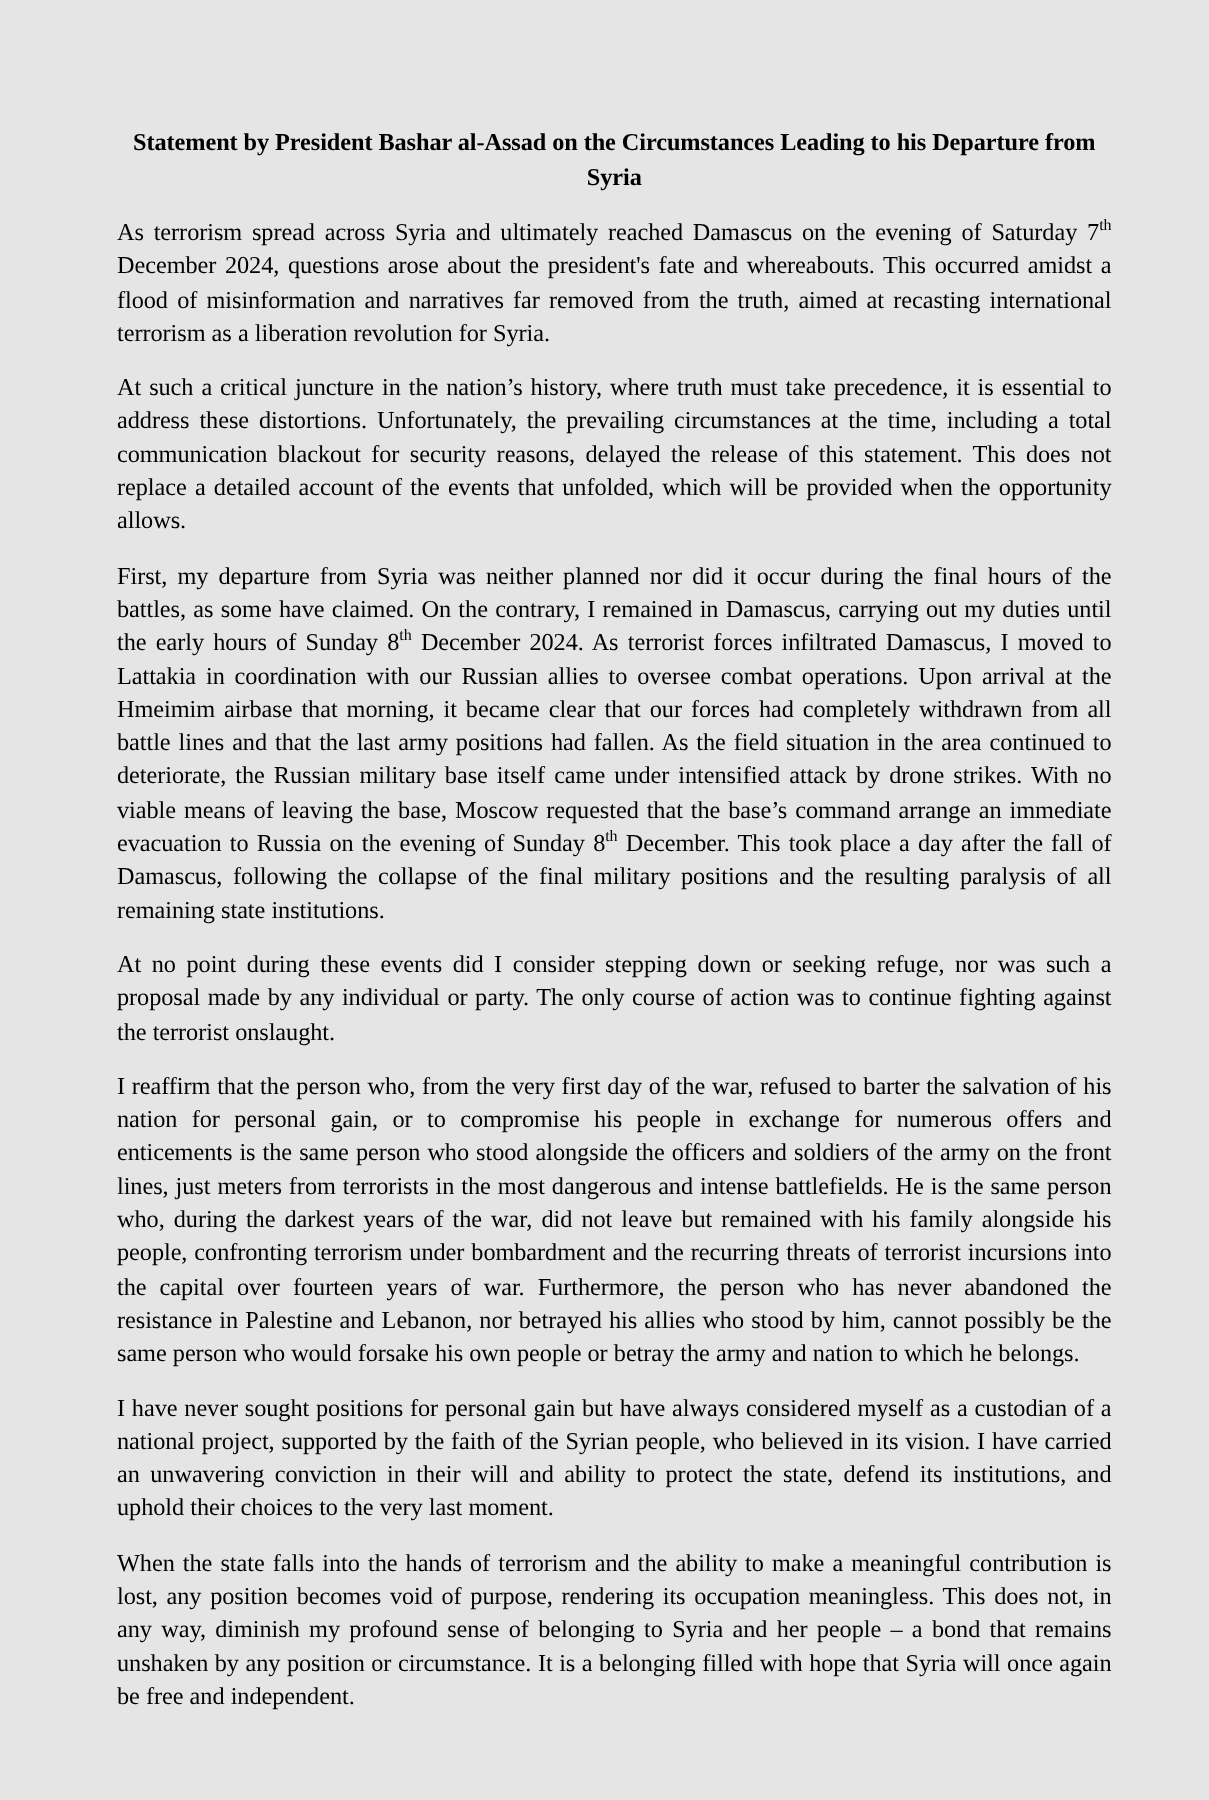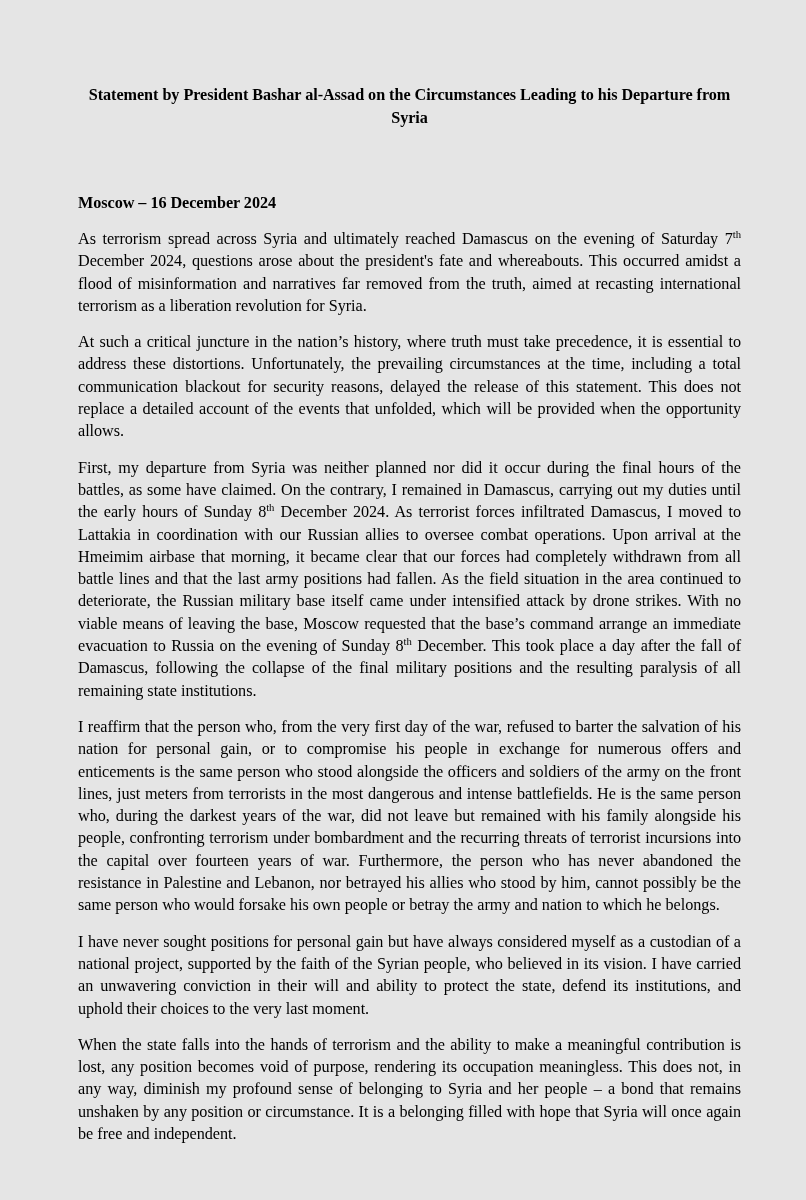--- a/index.html
+++ b/index.html
@@ -60,25 +60,25 @@
   }
 </style>
 </head>
 <body>
 
 <div class="page">
   <div class="doc-body">
 
     <div class="doc-title">Statement by President Bashar al-Assad on the Circumstances Leading to his Departure from Syria</div>
 
-    <div class="datestamp">Moscow – 16 December 2024</div>
 
     <div id="paragraph-container">
         <p class="para">As terrorism spread across Syria and ultimately reached Damascus on the evening of Saturday 7<sup>th</sup> December 2024, questions arose about the president's fate and whereabouts.  This occurred amidst a flood of misinformation and narratives far removed from the truth, aimed at recasting international terrorism as a liberation revolution for Syria.</p>
         <p class="para">At such a critical juncture in the nation’s history, where truth must take precedence, it is essential to address these distortions.  Unfortunately, the prevailing circumstances at the time, including a total communication blackout for security reasons, delayed the release of this statement.  This does not replace a detailed account of the events that unfolded, which will be provided when the opportunity allows.</p>
         <p class="para">First, my departure from Syria was neither planned nor did it occur during the final hours of the battles, as some have claimed.  On the contrary, I remained in Damascus, carrying out my duties until the early hours of Sunday 8<sup>th</sup> December 2024.  As terrorist forces infiltrated Damascus, I moved to Lattakia in coordination with our Russian allies to oversee combat operations.  Upon arrival at the Hmeimim airbase that morning, it became clear that our forces had completely withdrawn from all battle lines and that the last army positions had fallen.  As the field situation in the area continued to deteriorate, the Russian military base itself came under intensified attack by drone strikes.  With no viable means of leaving the base, Moscow requested that the base’s command arrange an immediate evacuation to Russia on the evening of Sunday 8<sup>th</sup> December.  This took place a day after the fall of Damascus, following the collapse of the final military positions and the resulting paralysis of all remaining state institutions.</p>
+        <p class="para">At no point during these events did I consider stepping down or seeking refuge, nor was such a proposal made by any individual or party.  The only course of action was to continue fighting against the terrorist onslaught.</p>
         <p class="para">I reaffirm that the person who, from the very first day of the war, refused to barter the salvation of his nation for personal gain, or to compromise his people in exchange for numerous offers and enticements is the same person who stood alongside the officers and soldiers of the army on the front lines, just meters from terrorists in the most dangerous and intense battlefields.  He is the same person who, during the darkest years of the war, did not leave but remained with his family alongside his people, confronting terrorism under bombardment and the recurring threats of terrorist incursions into the capital over fourteen years of war.  Furthermore, the person who has never abandoned the resistance in Palestine and Lebanon, nor betrayed his allies who stood by him, cannot possibly be the same person who would forsake his own people or betray the army and nation to which he belongs.</p>
         <p class="para">I have never sought positions for personal gain but have always considered myself as a custodian of a national project, supported by the faith of the Syrian people, who believed in its vision. I have carried an unwavering conviction in their will and ability to protect the state, defend its institutions, and uphold their choices to the very last moment.</p>
         <p class="para">When the state falls into the hands of terrorism and the ability to make a meaningful contribution is lost, any position becomes void of purpose, rendering its occupation meaningless.  This does not, in any way, diminish my profound sense of belonging to Syria and her people – a bond that remains unshaken by any position or circumstance.  It is a belonging filled with hope that Syria will once again be free and independent.</p>
       </div>
 
   </div>
 </div>
 
 </body></html>

